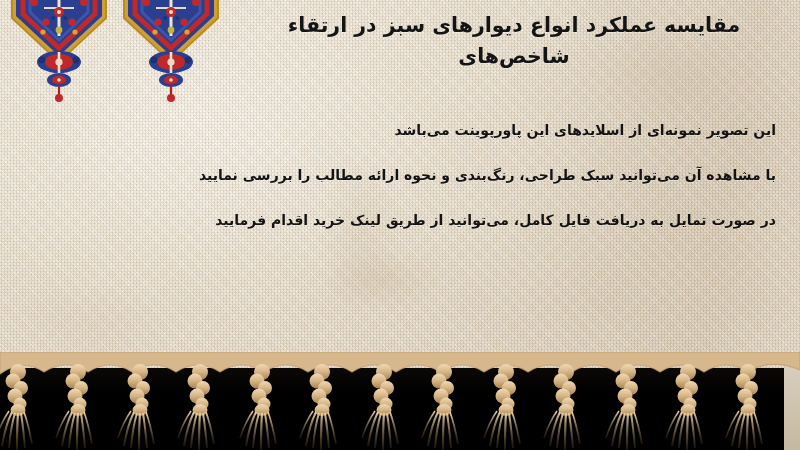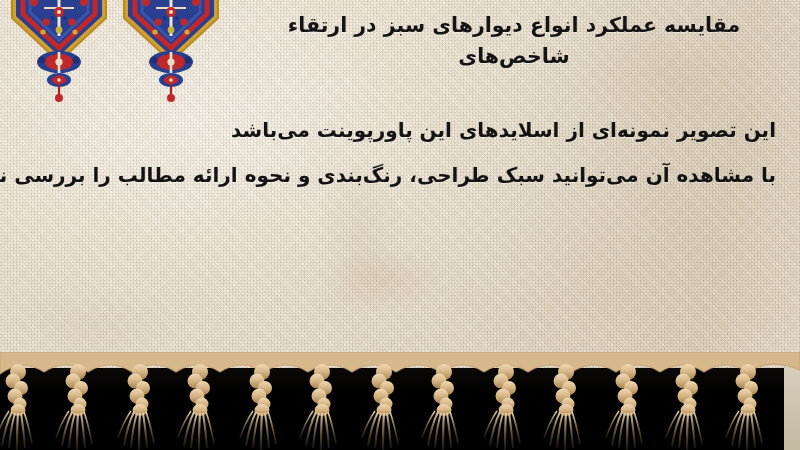--- a/index.html
+++ b/index.html
@@ -153,21 +153,21 @@
   .body-block {
     position: absolute;
     right: 24px;
     top: 108px;
     width: 660px;
     text-align: right;
     direction: rtl;
   }
   .body-line {
     color: #131313;
-    font-size: 20px;
+    font-size: 14px;
     font-weight: 700;
     line-height: 45px;
     white-space: nowrap;
     text-shadow: 0 1px 0 rgba(255,255,255,0.28);
   }
 </style>
 </head>
 <body>
 
 <div class="slide">
@@ -334,15 +334,16 @@
     </svg>
   </div>
 
   <div class="title-block">
     <div class="title-line">مقایسه عملکرد انواع دیوارهای سبز در ارتقاء شاخص‌های</div>
   </div>
 
   <div class="body-block">
     <div class="body-line">این تصویر نمونه‌ای از اسلایدهای این پاورپوینت می‌باشد</div>
     <div class="body-line">با مشاهده آن می‌توانید سبک طراحی، رنگ‌بندی و نحوه ارائه مطالب را بررسی نمایید</div>
+    <div class="body-line">در صورت تمایل به دریافت فایل کامل، می‌توانید از طریق لینک خرید اقدام فرمایید</div>
   </div>
 
 </div>
 
 </body></html>

